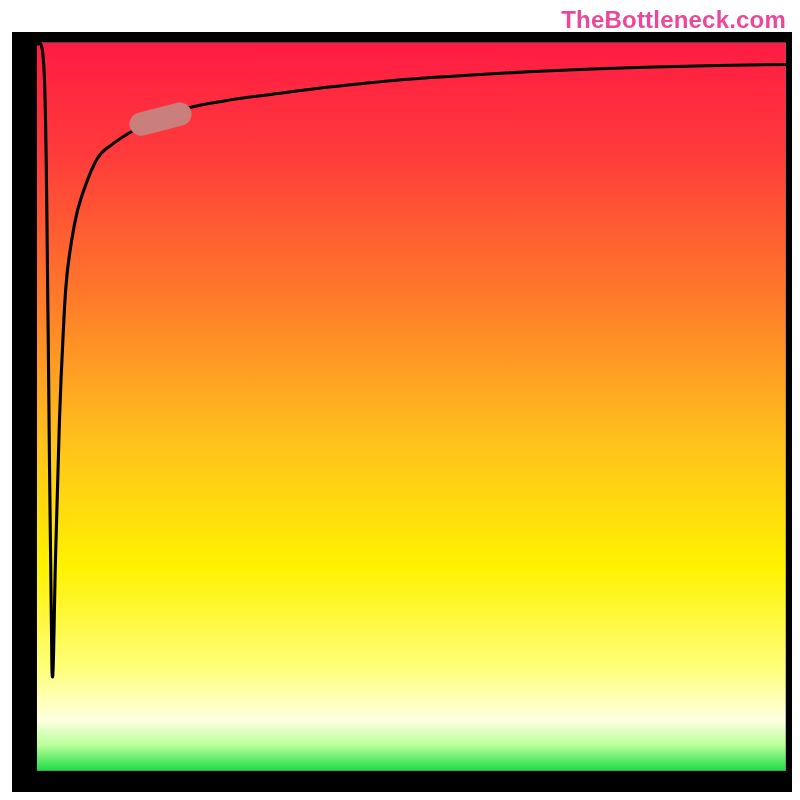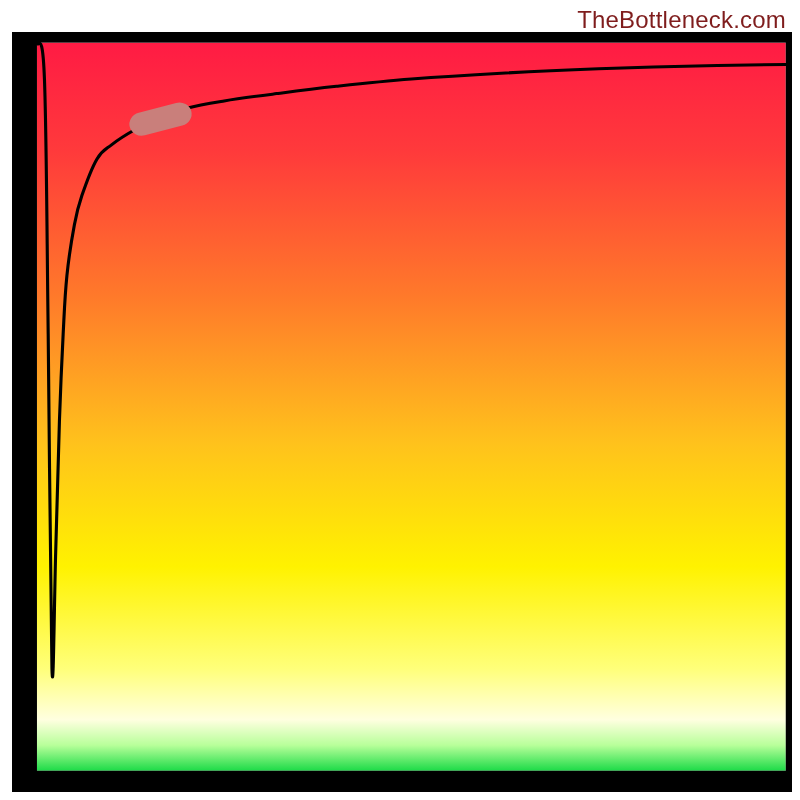--- a/index.html
+++ b/index.html
@@ -14,22 +14,22 @@
   .chart-wrap {
     position: relative;
     width: 800px;
     height: 800px;
   }
   .watermark {
     position: absolute;
     top: 6px;
     right: 14px;
     font-size: 24px;
-    font-weight: 400;
-    color: #7f1d1d;
+    font-weight: 700;
+    color: #ec4899;
     letter-spacing: 0.2px;
     z-index: 5;
   }
   .plot-area {
     position: absolute;
     
     left: 12px;
     top: 32px;
     right: 8px;
     bottom: 8px;

